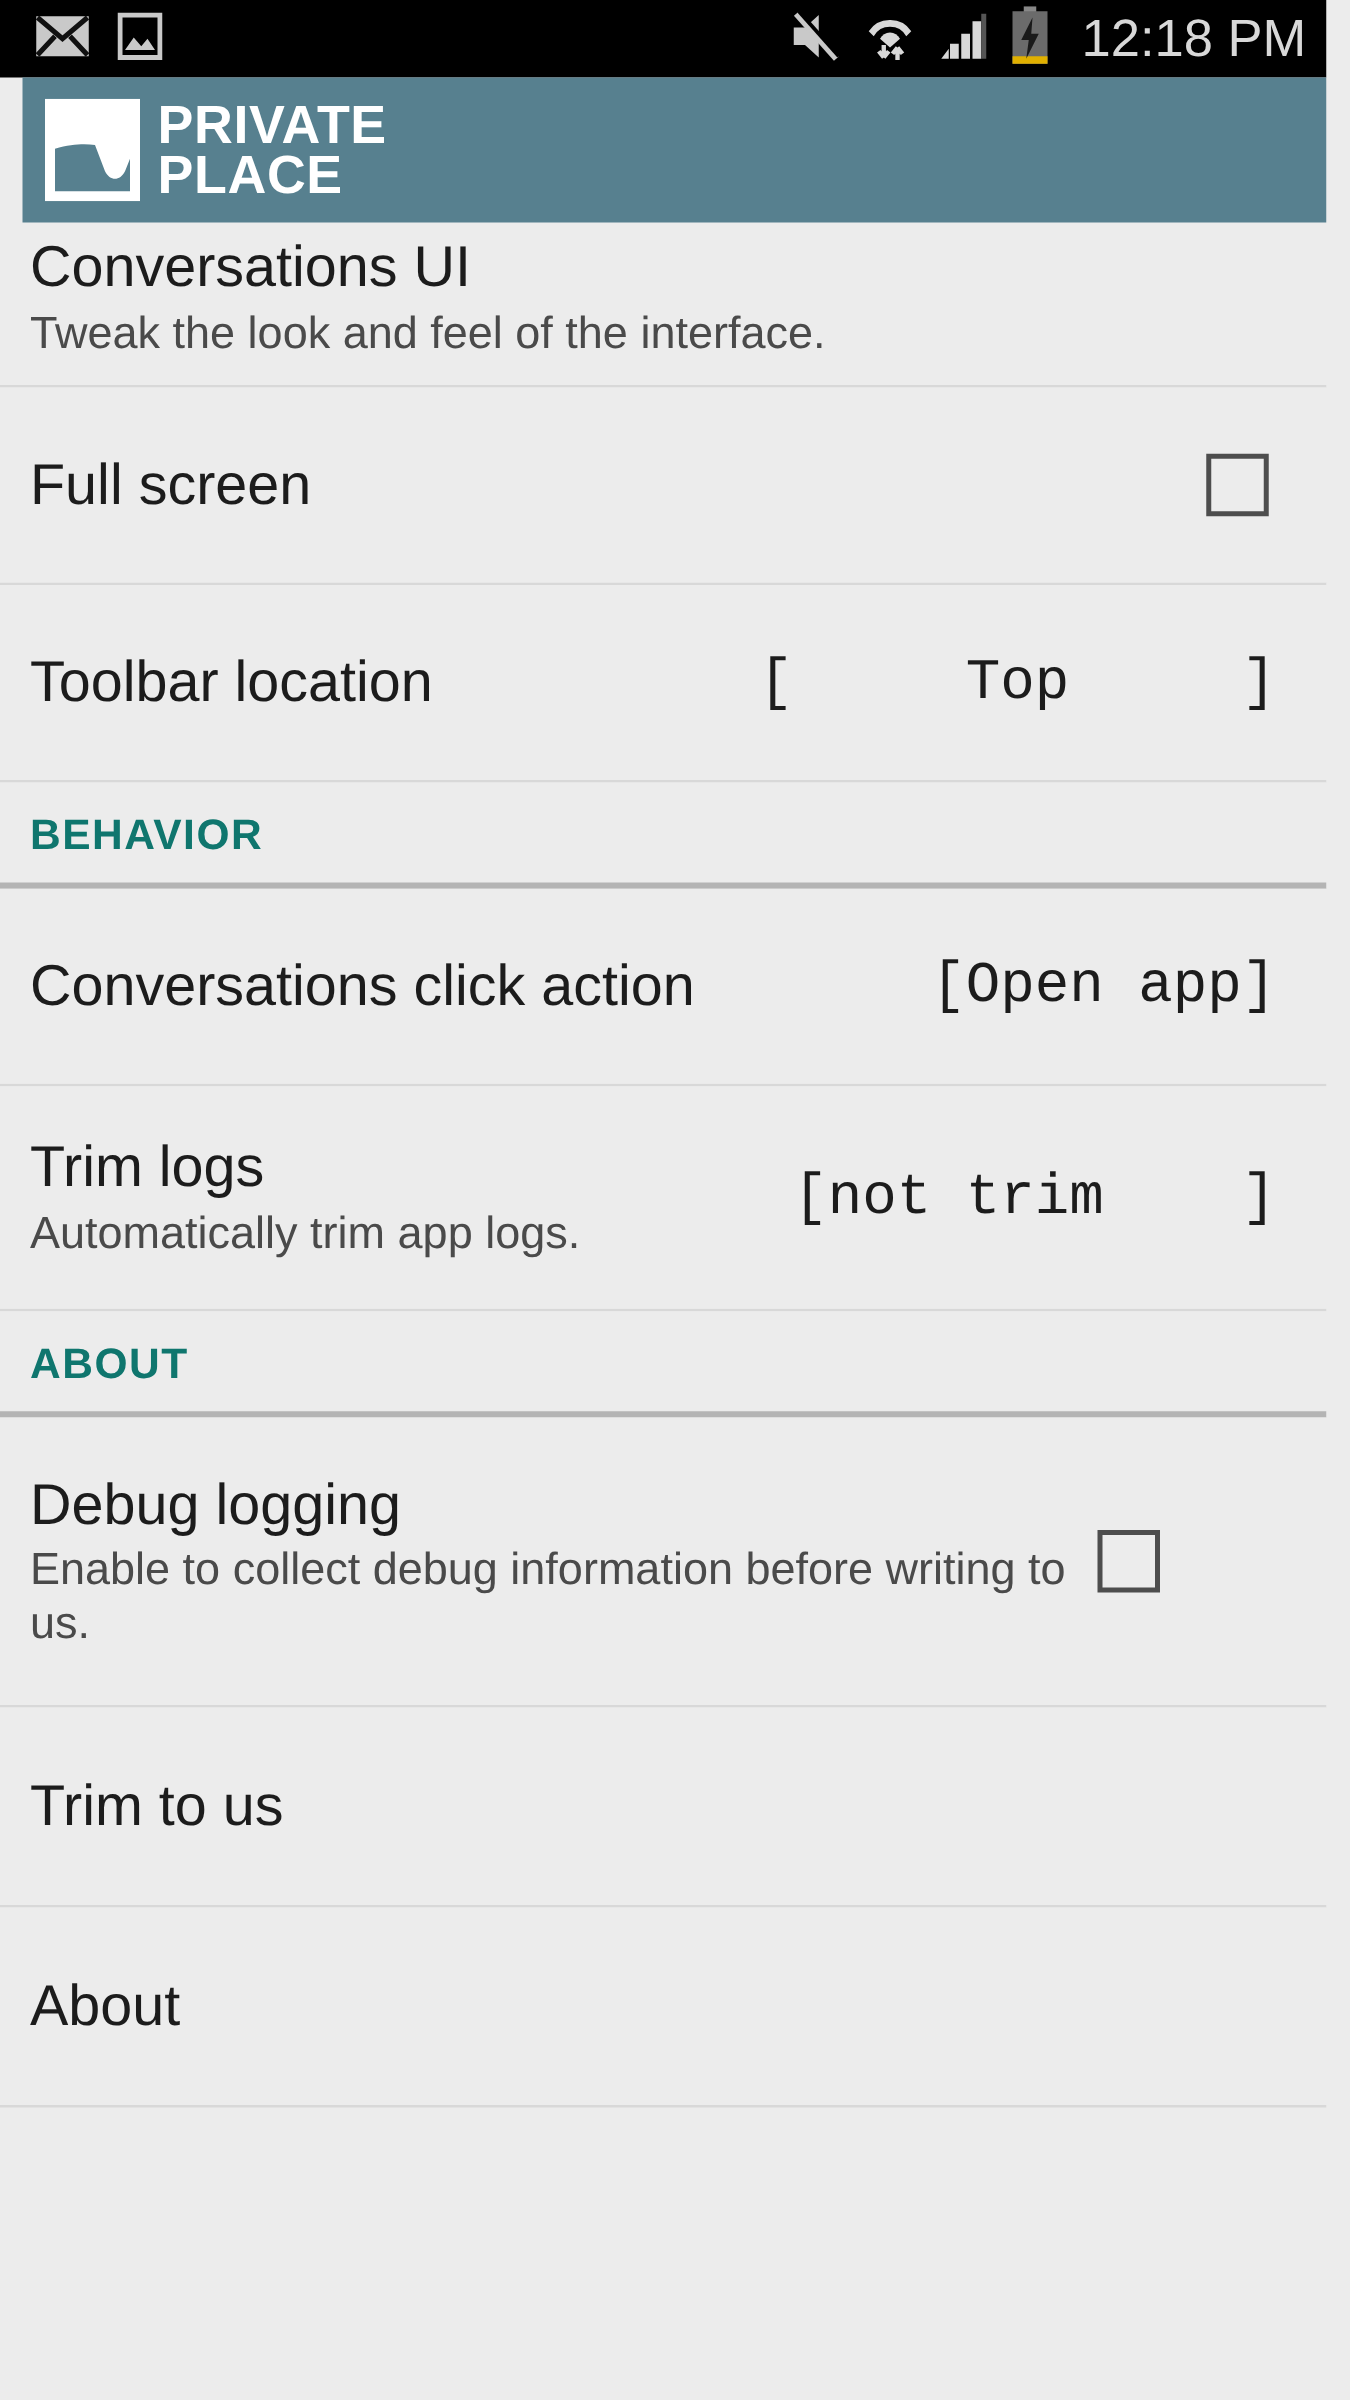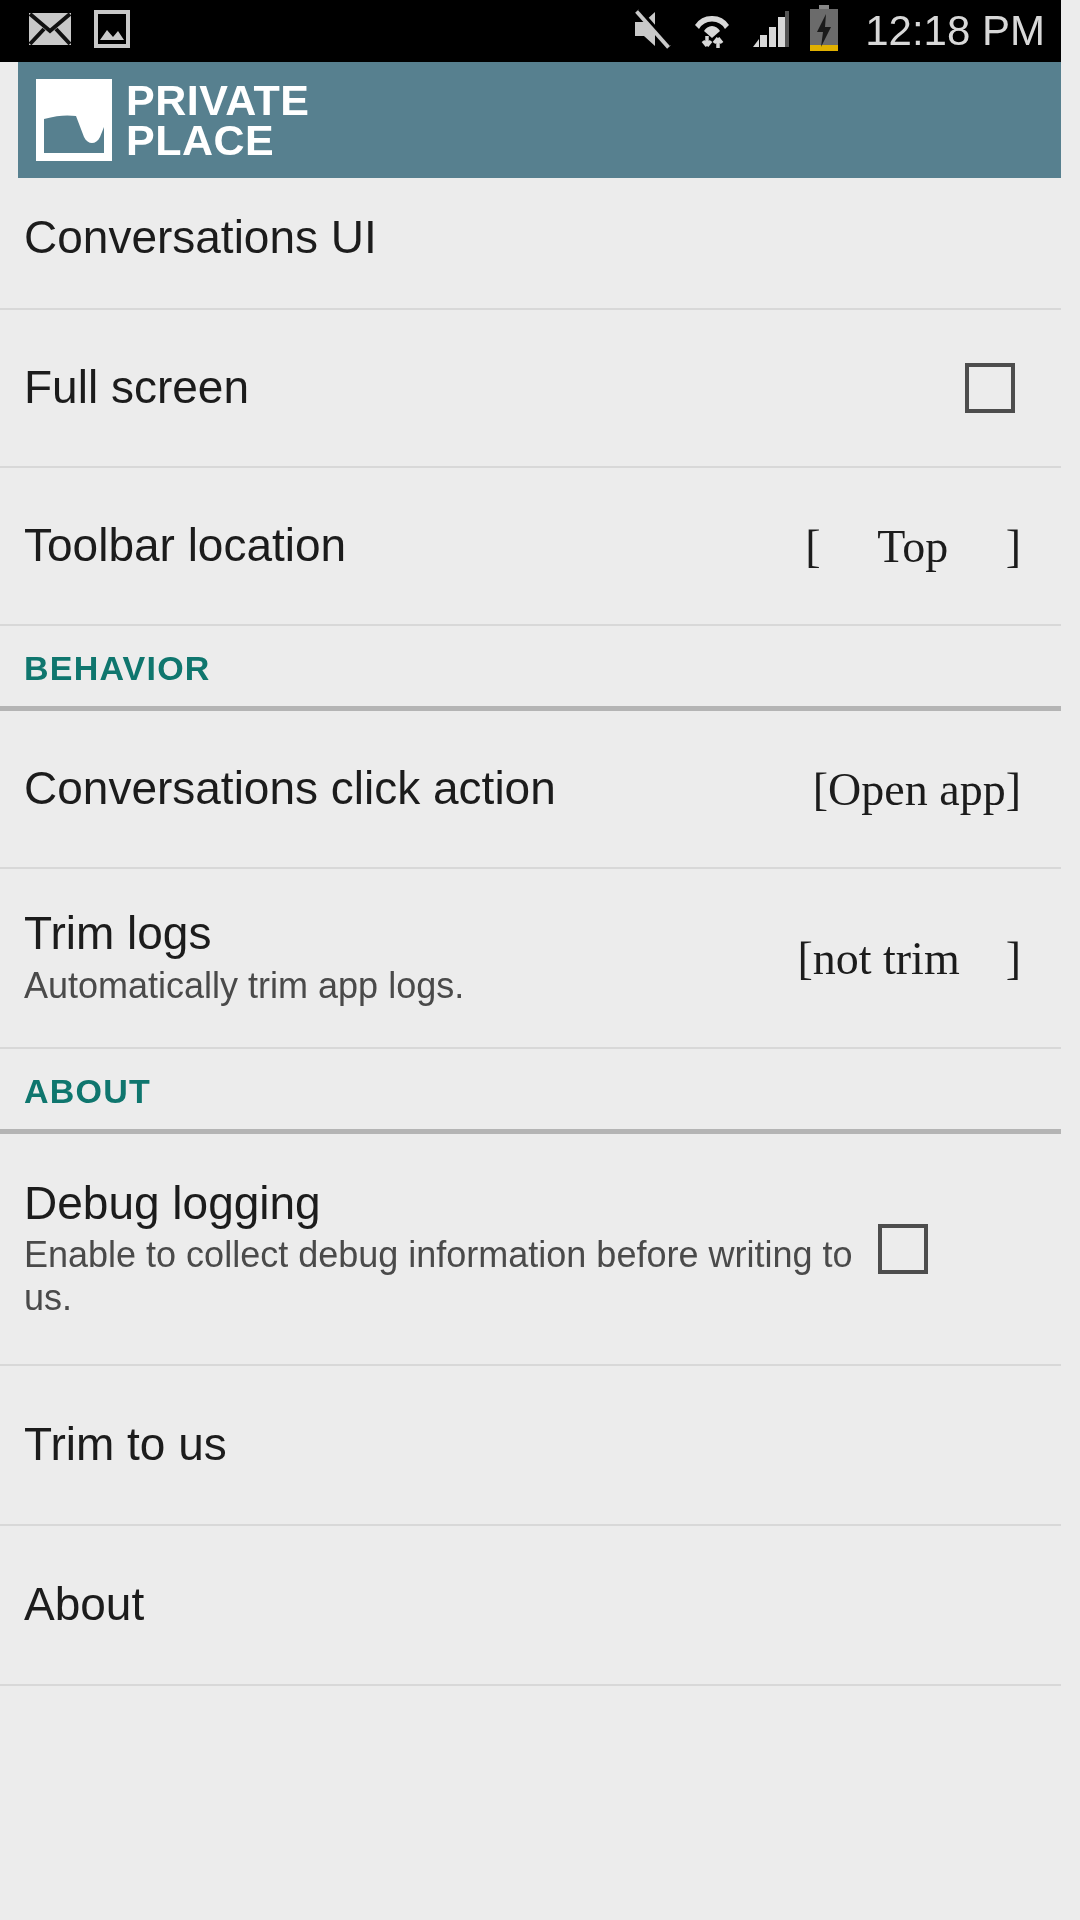--- a/index.html
+++ b/index.html
@@ -51,21 +51,21 @@
   .row-title {
     font-size:46px; color:#1c1c1c; line-height:1.08;
     font-family:"Liberation Sans", sans-serif;
   }
   .row-sub {
     font-size:36px; color:#4a4a4a; line-height:1.18; margin-top:6px;
     font-family:"Liberation Sans", sans-serif;
   }
   .row-value {
     flex:none; font-size:46px; color:#1c1c1c; white-space:pre;
-    margin-left:24px; font-family:Liberation Serif, serif;
+    margin-left:24px; font-family:Liberation Mono, monospace;
   }
 
   .divider { height:2px; background:#d8d8d8; }
   .divider-strong { height:5px; background:#b4b4b4; }
 
   .checkbox {
     flex:none; width:50px; height:50px;
     border:4px solid #4d4d4d; background:transparent;
     margin-left:24px; margin-right:6px;
   }
@@ -155,20 +155,21 @@
         <span>PLACE</span>
       </span>
     </div>
   </div>
 
   <div class="list">
 
     <div class="row row-clipped" style="height:110px;margin-top:20px;">
       <div class="row-texts">
         <div class="row-title">Conversations UI</div>
+        <div class="row-sub">Tweak the look and feel of the interface.</div>
       </div>
     </div>
     <div class="divider"></div>
 
     <div class="row" style="height:156px;">
       <div class="row-texts">
         <div class="row-title">Full screen</div>
       </div>
       <span class="checkbox"></span>
     </div>

